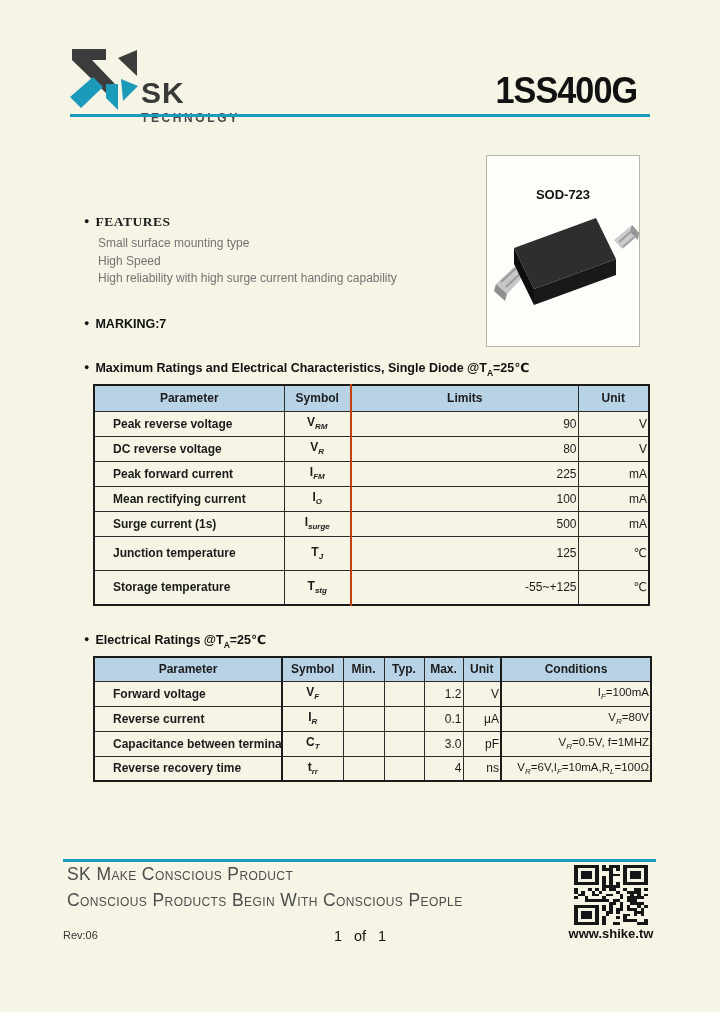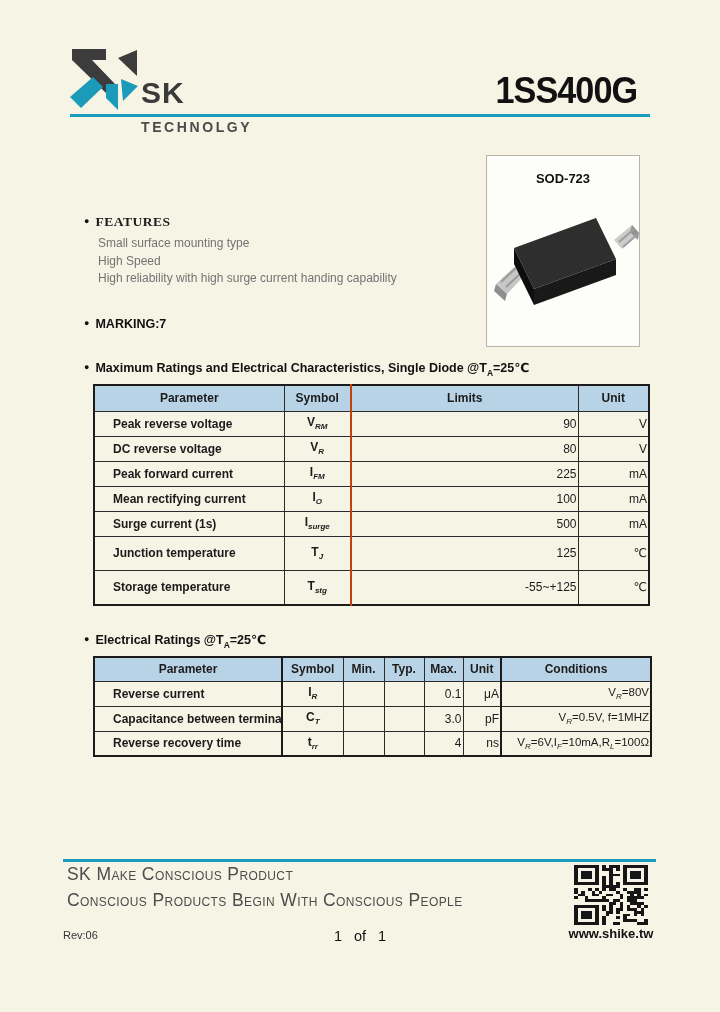--- a/index.html
+++ b/index.html
@@ -3,29 +3,29 @@
 <meta charset="utf-8">
 <style>
   html,body{margin:0;padding:0;}
   body{font-family:"Liberation Sans","DejaVu Sans",sans-serif;background:#e8e6d8;}
   .page{position:relative;width:720px;height:1012px;background:#f6f4e5;overflow:hidden;margin:0 auto;}
 
   
   .logo-mark{position:absolute;left:62px;top:46px;}
   .logo-text{position:absolute;left:141px;top:78px;color:#3a3a3a;}
   .logo-name{font-size:30px;font-weight:bold;line-height:1;letter-spacing:1px;}
-  .logo-sub{font-size:14px;font-weight:bold;letter-spacing:2.6px;color:#4a4a4a;margin-top:11px;}
+  .logo-sub{font-size:12px;font-weight:bold;letter-spacing:2.6px;color:#4a4a4a;margin-top:3px;}
   .part-number{position:absolute;top:70px;right:83px;margin:0;font-size:36px;font-weight:bold;
     color:#111;letter-spacing:-1px;transform:scaleX(.95);transform-origin:right;}
   .top-rule{position:absolute;left:70px;top:114px;width:580px;height:3px;background:#1b9bbd;}
 
   
   .package-box{position:absolute;left:486px;top:155px;width:152px;height:190px;background:#fdfdfa;
     border:1px solid #b7b4a8;}
-  .package-name{margin-top:15px;text-align:center;font-size:13px;font-weight:bold;color:#111;}
+  .package-name{margin-top:31px;text-align:center;font-size:13px;font-weight:bold;color:#111;}
 
   
   .bullet{display:inline-block;font-size:9px;vertical-align:2px;margin-right:6px;color:#111;}
   .features{position:absolute;left:84px;top:212px;}
   .features-title{font-size:13.5px;font-weight:bold;font-family:"Liberation Serif","DejaVu Serif",serif;
     letter-spacing:.5px;color:#1c1c1c;}
   .features-list{margin:5px 0 0 14px;font-size:12px;color:#737373;line-height:17.5px;}
   .marking{position:absolute;left:84px;top:317px;font-size:12.5px;font-weight:bold;color:#111;}
   .section-title{position:absolute;left:84px;font-size:12.5px;font-weight:bold;color:#111;}
   .section-title sub{font-size:8.5px;}
@@ -193,20 +193,29 @@
       </colgroup>
     <tbody>
         <tr class="head">
       <th>Parameter</th>
       <th>Symbol</th>
       <th>Min.</th>
       <th>Typ.</th>
       <th>Max.</th>
       <th>Unit</th>
       <th>Conditions</th>
+    </tr>
+    <tr>
+      <td class="param">Forward voltage</td>
+      <td class="sym"><span>V</span><sub>F</sub></td>
+      <td class="val"></td>
+      <td class="val"></td>
+      <td class="val">1.2</td>
+      <td class="val">V</td>
+      <td class="cond"><span>I</span><sub>F</sub><span>=100mA</span></td>
     </tr>
     <tr>
       <td class="param">Reverse current</td>
       <td class="sym"><span>I</span><sub>R</sub></td>
       <td class="val"></td>
       <td class="val"></td>
       <td class="val">0.1</td>
       <td class="val">μA</td>
       <td class="cond"><span>V</span><sub>R</sub><span>=80V</span></td>
     </tr>

